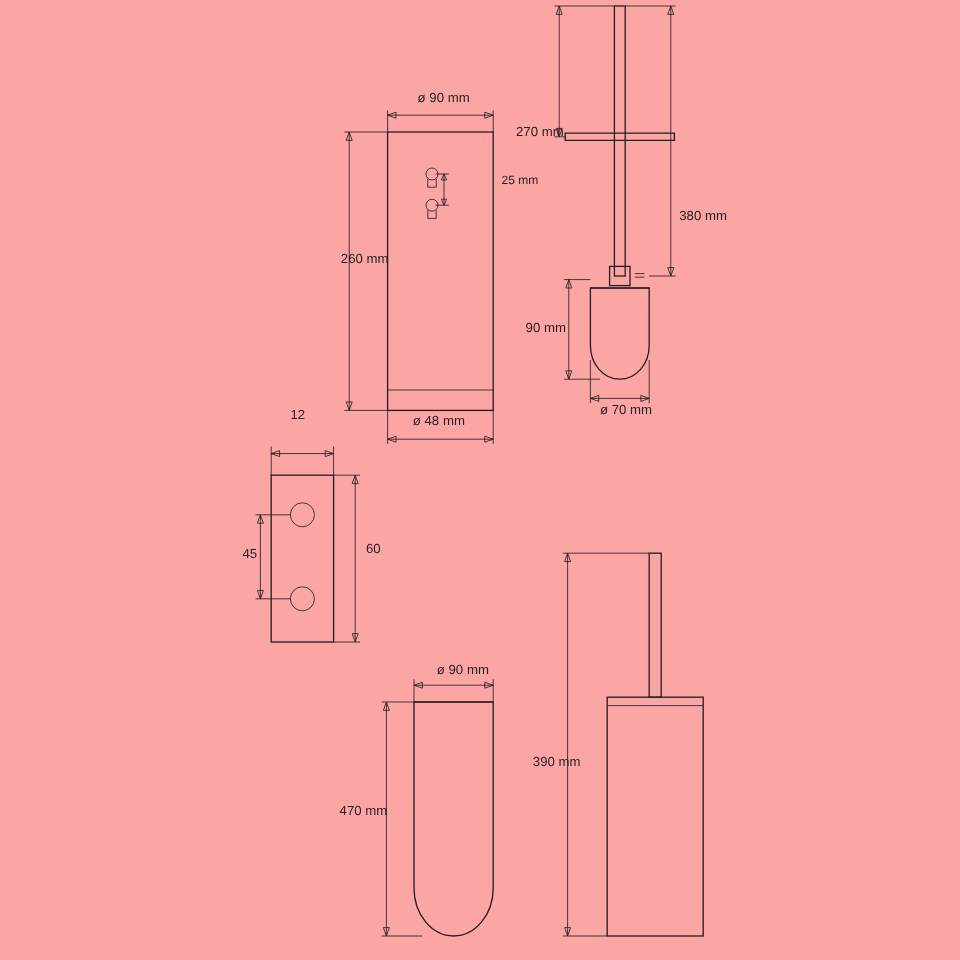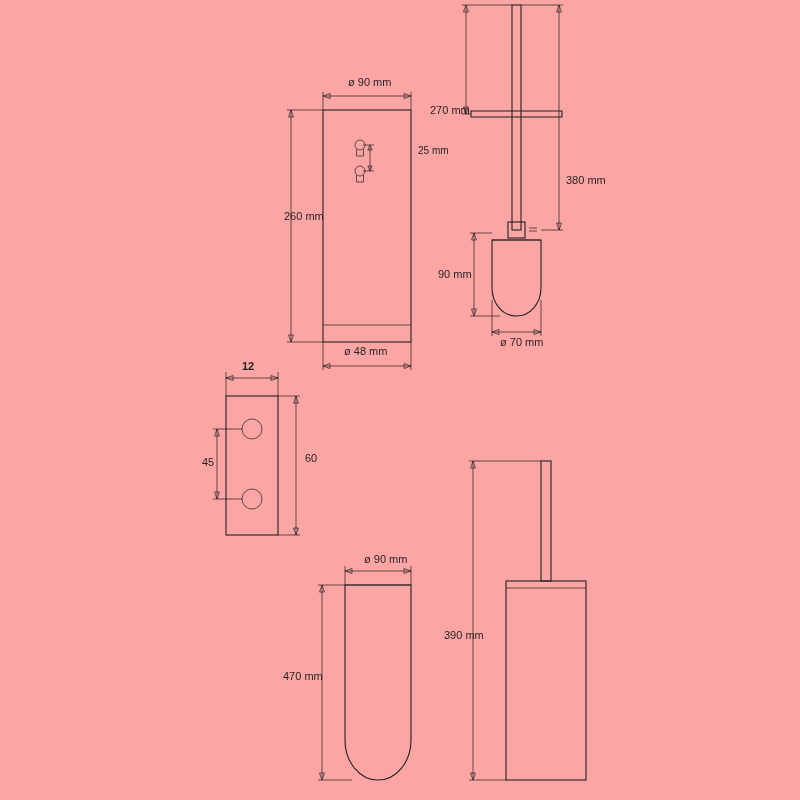--- a/index.html
+++ b/index.html
@@ -193,21 +193,21 @@
   <div class="lbl" style="left:348px; top:76px;">ø 90 mm</div>
   <div class="lbl" style="left:284px; top:210px;">260 mm</div>
   <div class="lbl small" style="left:375px; top:145px;">25 mm</div>
   <div class="lbl" style="left:344px; top:345px;">ø 48 mm</div>
 
   <div class="lbl" style="left:430px; top:104px;">270 mm</div>
   <div class="lbl" style="left:566px; top:138px;margin-top:36px;">380 mm</div>
   <div class="lbl" style="left:438px; top:268px;">90 mm</div>
   <div class="lbl" style="left:500px; top:336px;">ø 70 mm</div>
 
-  <div class="lbl" style="left:242px; top:360px;font-weight:bold;">12</div>
+  <div class="lbl" style="left:242px; top:340px;">12</div>
   <div class="lbl" style="left:202px; top:456px;">45</div>
   <div class="lbl" style="left:305px; top:452px;">60</div>
 
   <div class="lbl" style="left:364px; top:553px;">ø 90 mm</div>
   <div class="lbl" style="left:283px; top:670px;">470 mm</div>
 
   <div class="lbl" style="left:444px; top:629px;">390 mm</div>
 
 </div>
 

